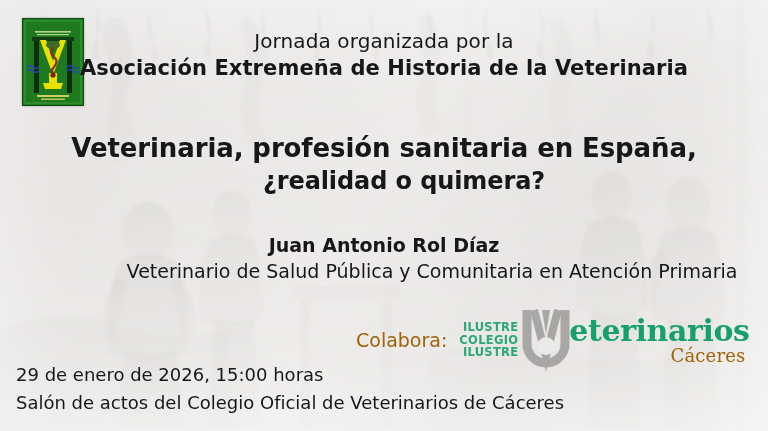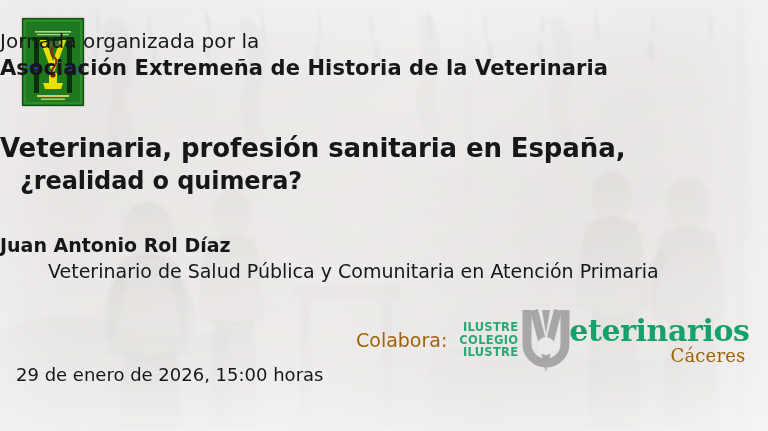--- a/index.html
+++ b/index.html
@@ -47,20 +47,21 @@
     background: #1f7a1f;
     border: 1px solid #0d4f0d;
     box-shadow: 0 0 2px rgba(0,0,0,0.35);
     overflow: hidden;
   }
 
   
   .line {
     position: absolute;
     width: 100%;
+    text-align: center;
     color: #17161a;
     line-height: 1.12;
     white-space: nowrap;
   }
   .l-organized {
     top: 30px;
     font-size: 20px;
     font-weight: 400;
     letter-spacing: 0.1px;
   }
@@ -320,14 +321,15 @@
       </svg>
 
       <div class="cv-words">
         <span class="cv-main">eterinarios</span>
         <span class="cv-sub">Cáceres</span>
       </div>
     </div>
   </div>
 
   <div class="l-date">29 de enero de 2026, 15:00 horas</div>
+  <div class="l-venue">Salón de actos del Colegio Oficial de Veterinarios de Cáceres</div>
 
 </div>
 
 </body></html>

